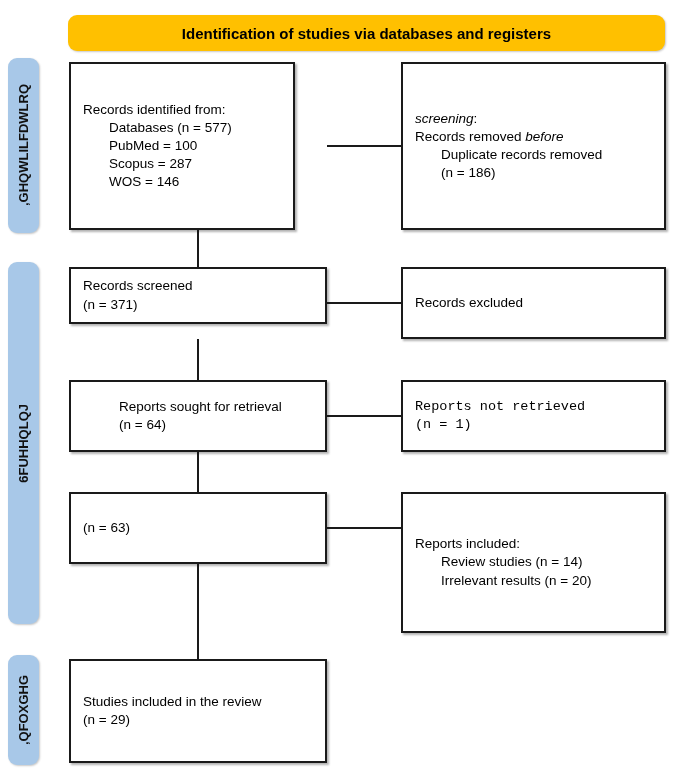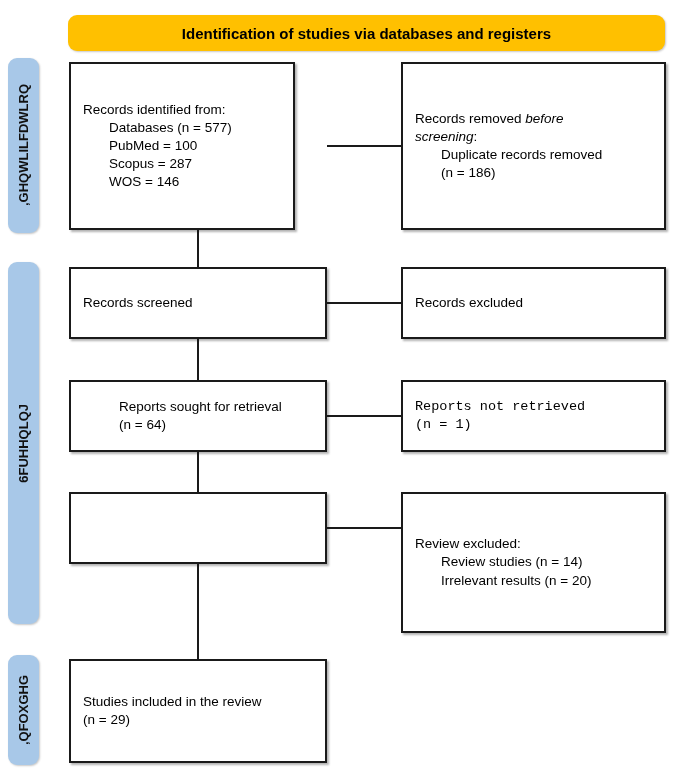--- a/index.html
+++ b/index.html
@@ -110,32 +110,33 @@
 
   <div class="fbox" style="left:69px; top:62px; width:226px; height:168px;">
     <p>Records identified from:</p>
     <p class="indent">Databases (n = 577)</p>
     <p class="indent">PubMed = 100</p>
     <p class="indent">Scopus = 287</p>
     <p class="indent">WOS = 146</p>
   </div>
 
   <div class="fbox" style="left:401px; top:62px; width:265px; height:168px;">
+    <p><span class="ital">screening</span><span>:</span></p>
     <p><span>Records removed </span><span class="ital">before</span></p>
-    <p><span class="ital">screening</span><span>:</span></p>
     <p class="indent">Duplicate records removed</p>
     <p class="indent">(n = 186)</p>
   </div>
 
   <div class="conn-h" style="left:327px; top:145px; width:74px;"></div>
 
   <div class="conn-v" style="left:197px; top:230px; width:2px; height:37px;"></div>
 
-  <div class="fbox" style="left:69px; top:267px; width:258px; height:72px;">
+  <div class="fbox" style="left:69px; top:267px; width:258px; height:57px;">
     <p>Records screened</p>
+    <p>(n = 371)</p>
   </div>
 
   <div class="fbox" style="left:401px; top:267px; width:265px; height:72px;">
     <p>Records excluded</p>
   </div>
 
   <div class="conn-h" style="left:327px; top:302px; width:74px;"></div>
   <div class="conn-v" style="left:197px; top:339px; width:2px; height:41px;"></div>
 
   <div class="fbox" style="left:69px; top:380px; width:258px; height:72px;padding-left:48px;">
@@ -145,24 +146,25 @@
 
   <div class="fbox" style="left:401px; top:380px; width:265px; height:72px;font-family:Liberation Mono, monospace;">
     <p>Reports not retrieved</p>
     <p>(n = 1)</p>
   </div>
 
   <div class="conn-h" style="left:327px; top:415px; width:74px;"></div>
   <div class="conn-v" style="left:197px; top:452px; width:2px; height:40px;"></div>
 
   <div class="fbox" style="left:69px; top:492px; width:258px; height:72px;">
+    <p>(n = 63)</p>
   </div>
 
   <div class="fbox" style="left:401px; top:492px; width:265px; height:141px;">
-    <p>Review excluded:</p>
+    <p>Reports included:</p>
     <p class="indent">Review studies (n = 14)</p>
     <p class="indent">Irrelevant results (n = 20)</p>
   </div>
 
   <div class="conn-h" style="left:327px; top:527px; width:74px;"></div>
   <div class="conn-v" style="left:197px; top:564px; width:2px; height:95px;"></div>
 
   <div class="fbox" style="left:69px; top:659px; width:258px; height:104px;">
     <p>Studies included in the review</p>
     <p>(n = 29)</p>

